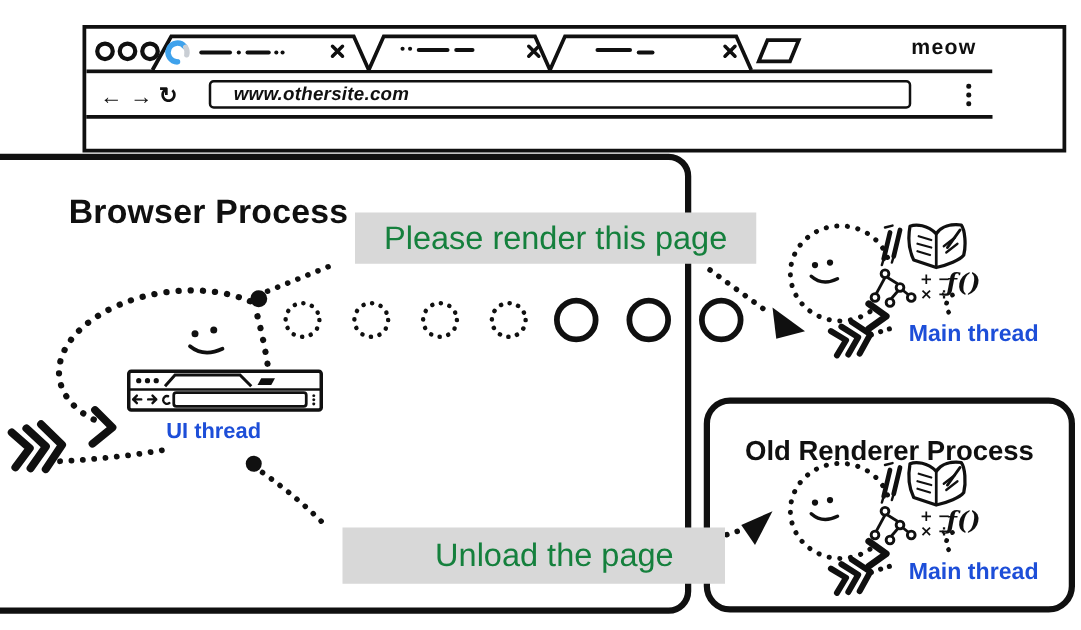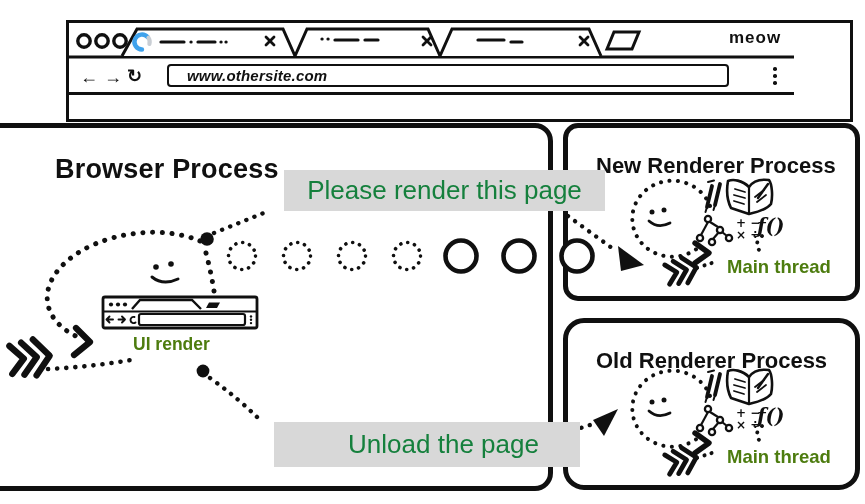--- a/index.html
+++ b/index.html
@@ -25,21 +25,21 @@
   .box-new{left:563px;top:123px;width:297px;height:178px;border-radius:15px;}
   .box-old{left:563px;top:318px;width:297px;height:172px;border-radius:21px;}
   .box-new h2,.box-old h2{position:absolute;left:16px;top:13px;font-size:22px;}
   
   .overlay{position:absolute;left:0;top:0;z-index:3;pointer-events:none;}
   
   .msg{position:absolute;background:#D8D8D8;color:#15803d;display:flex;align-items:center;
        justify-content:center;font-size:26px;font-weight:500;z-index:4;margin-left:12px;}
   .msg-render{left:272px;top:170px;width:321px;height:41px;}
   .msg-unload{left:262px;top:422px;width:273px;height:45px;padding-left:33px;}
-  .threadlbl{position:absolute;font-weight:600;color:#4d7c0f;z-index:4;}
+  .threadlbl{position:absolute;font-weight:600;color:#1d4ed8;z-index:4;}
   .lbl-ui{left:133px;top:334px;font-size:17.5px;}
   .lbl-main-new{left:727px;top:256px;font-size:18.5px;}
   .lbl-main-old{left:727px;top:446px;font-size:18.5px;}
 </style>
 </head>
 <body>
 
 <div class="stage">
 
   <div class="bwin">
@@ -109,23 +109,20 @@
     <div class="kebab">
         <i></i>
         <i></i>
         <i></i>
       </div>
   </div>
 
   <div class="pbox box-browser">
     <h2>Browser Process</h2>
   </div>
-  <div class="pbox box-new">
-    <h2>New Renderer Process</h2>
-  </div>
   <div class="pbox box-old">
     <h2>Old Renderer Process</h2>
   </div>
 
   <svg class="overlay" width="865" height="504" viewBox="0 0 865 504">
     <defs>
 
       <g id="cluster">
         <path d="M 710 206 A 40 38 0 1 0 699 247" fill="none" stroke="#101010" stroke-width="4" stroke-dasharray="0.1 8.4" stroke-linecap="round"></path>
         <g>
@@ -245,16 +242,16 @@
     <use href="#cluster"></use>
     <use href="#cluster" y="190"></use>
   </svg>
 
   <div class="msg msg-render">
     <span>Please render this page</span>
   </div>
   <div class="msg msg-unload">
     <span>Unload the page</span>
   </div>
-  <span class="threadlbl lbl-ui">UI render</span>
+  <span class="threadlbl lbl-ui">UI thread</span>
   <span class="threadlbl lbl-main-new">Main thread</span>
   <span class="threadlbl lbl-main-old">Main thread</span>
 </div>
 
 </body></html>

